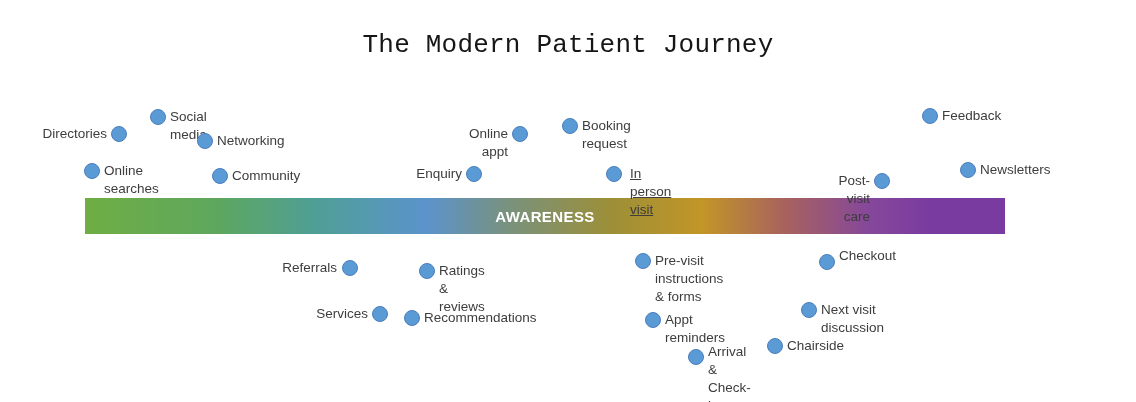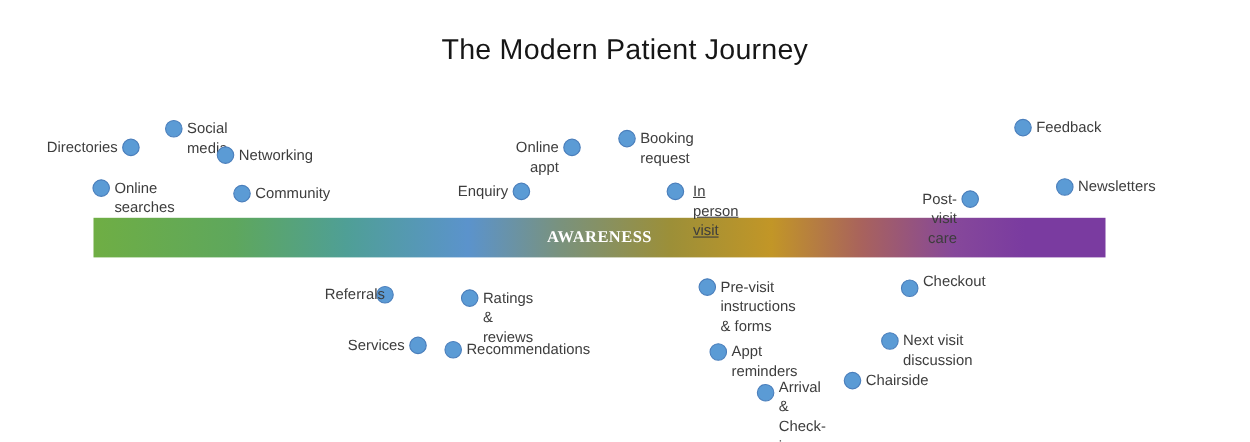--- a/index.html
+++ b/index.html
@@ -14,39 +14,39 @@
   .title {
     position: absolute;
     left: 0;
     top: 30px;
     width: 1136px;
     text-align: center;
     font-size: 26px;
     font-weight: 400;
     color: #161616;
     letter-spacing: 0.2px;
+    font-family: Liberation Mono, monospace;
   }
   .journey-bar {
     position: absolute;
     left: 85px;
     top: 198px;
     width: 920px;
     height: 36px;
     display: flex;
     align-items: center;
   }
   .stage {
     flex: 1 1 0;
     text-align: center;
     color: #ffffff;
     font-size: 15px;
     font-weight: 700;
     letter-spacing: 0.4px;
     white-space: nowrap;
-    font-family: Liberation Serif, serif;
   }
   .marker { position: absolute; width: 0; height: 0; }
   .dot {
     position: absolute;
     left: -8px; top: -8px;
     width: 16px; height: 16px;
     border-radius: 50%;
     box-sizing: border-box;
   }
   .mlabel {
@@ -116,21 +116,21 @@
       <div class="marker left" style="left: 882px; top: 181px;">
         <span class="dot" style="background: rgb(91, 155, 213); border: 1px solid rgb(74, 126, 187);"></span>
         <span class="mlabel">Post-visit care</span>
       </div>
       <div class="marker right" style="left: 968px; top: 170px;">
         <span class="dot" style="background: rgb(91, 155, 213); border: 1px solid rgb(74, 126, 187);"></span>
         <span class="mlabel">Newsletters</span>
       </div>
       <div class="marker left" style="left: 350px; top: 268px;">
         <span class="dot" style="background: rgb(91, 155, 213); border: 1px solid rgb(74, 126, 187);"></span>
-        <span class="mlabel" style="right: 0;">Referrals</span>
+        <span class="mlabel" style="right: 13px;">Referrals</span>
       </div>
       <div class="marker right" style="left: 427px; top: 271px;">
         <span class="dot" style="background: rgb(91, 155, 213); border: 1px solid rgb(74, 126, 187);"></span>
         <span class="mlabel">Ratings &amp; reviews</span>
       </div>
       <div class="marker left" style="left: 380px; top: 314px;">
         <span class="dot" style="background: rgb(91, 155, 213); border: 1px solid rgb(74, 126, 187);"></span>
         <span class="mlabel">Services</span>
       </div>
       <div class="marker right" style="left: 412px; top: 318px;">

